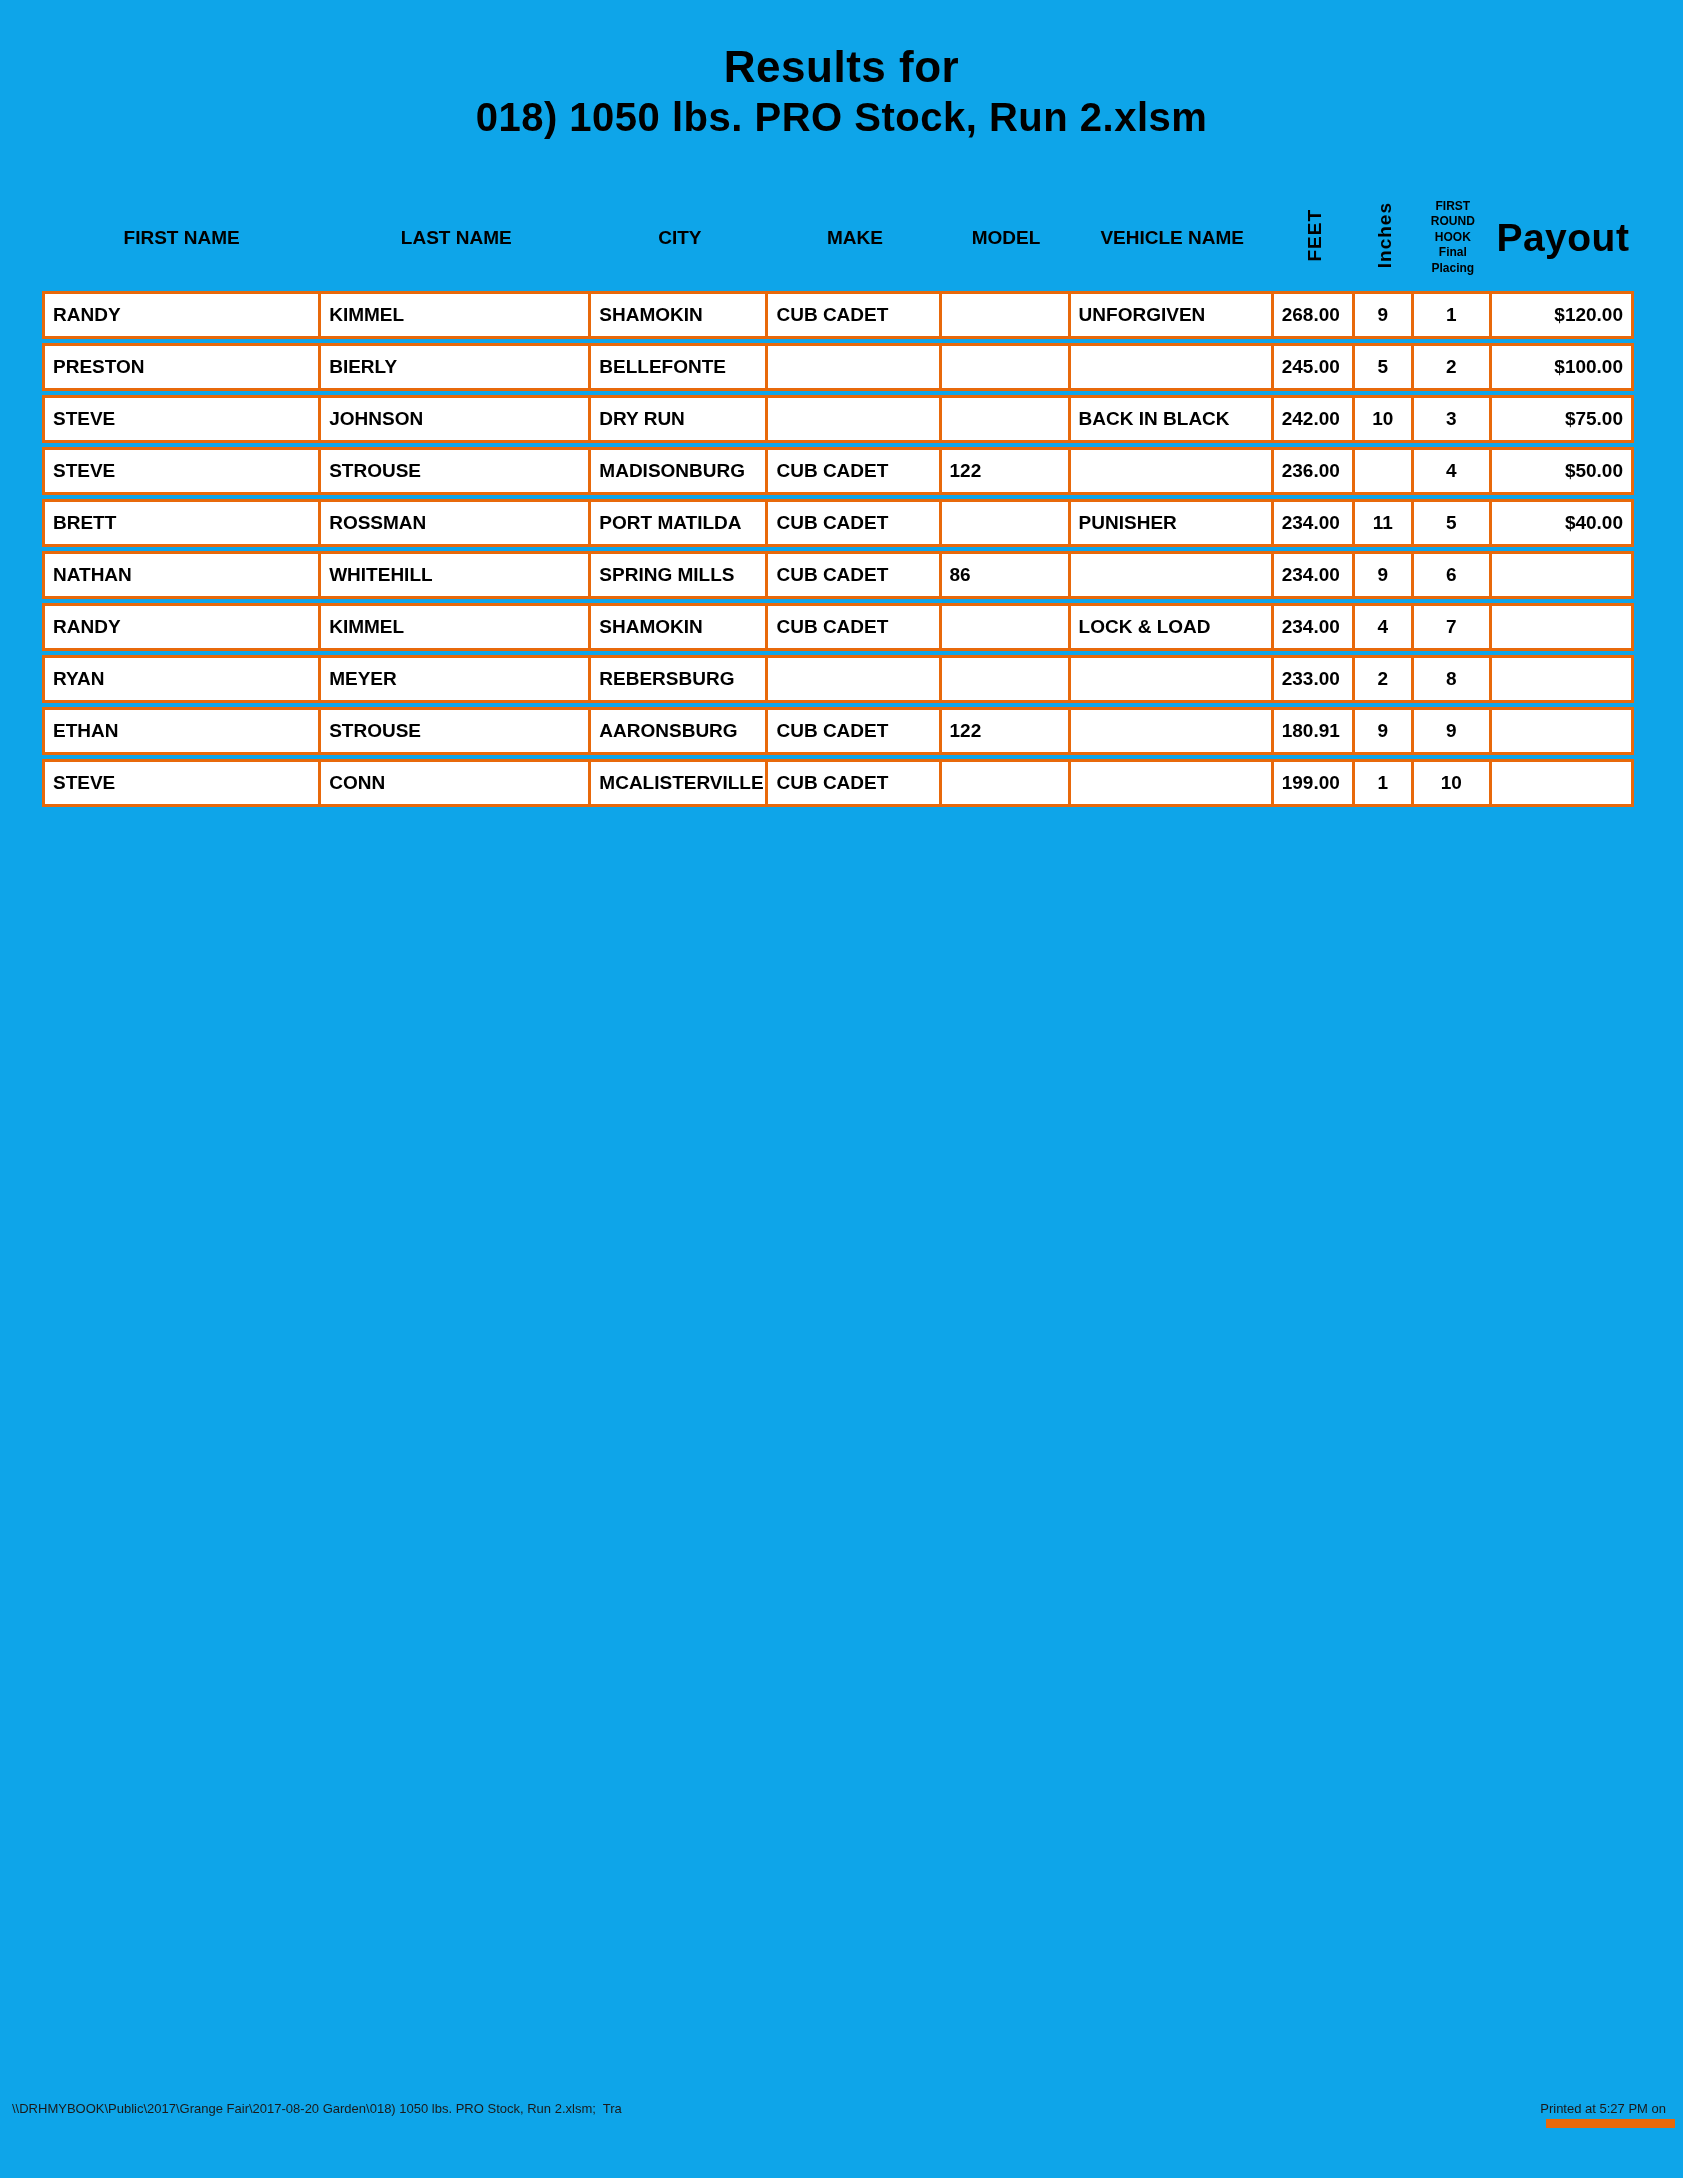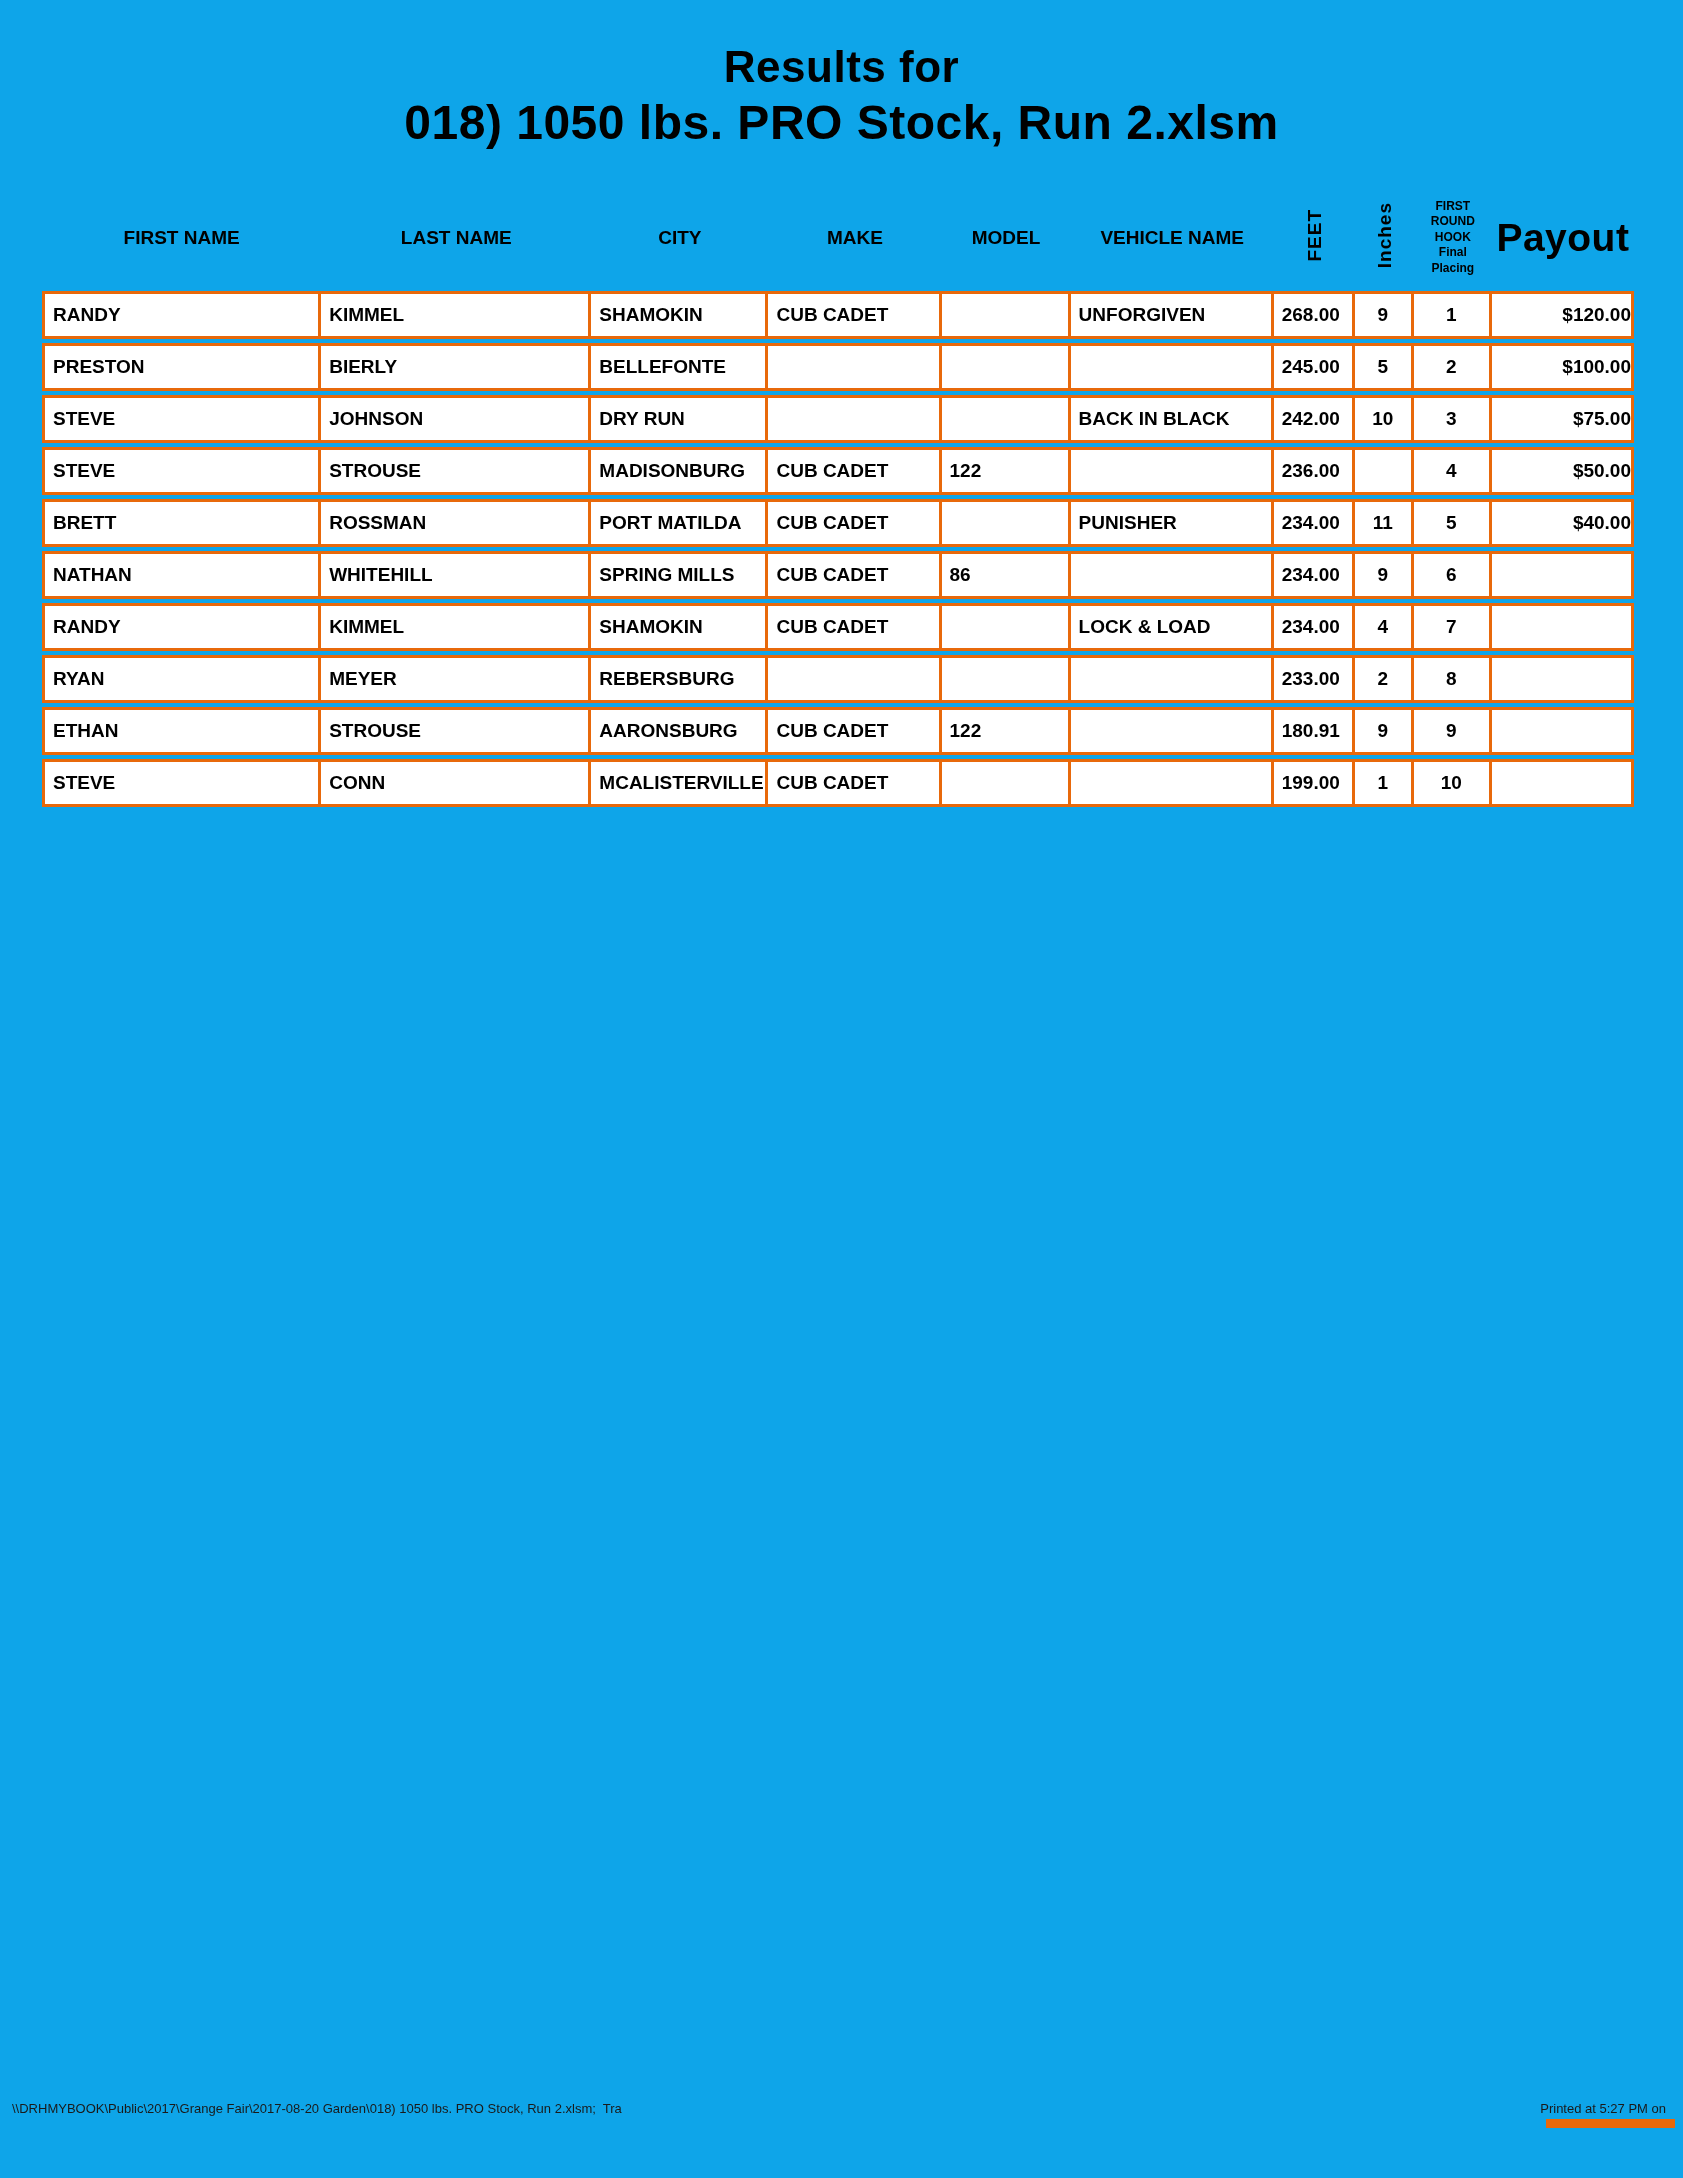--- a/index.html
+++ b/index.html
@@ -10,21 +10,21 @@
     font-family:"Liberation Sans", sans-serif;
     color:#000;
     overflow:hidden;
   }
   .title1{
     position:absolute;top:42px;left:0;width:1683px;
     text-align:center;font-weight:bold;font-size:44px;letter-spacing:0.5px;
   }
   .title2{
     position:absolute;top:95px;left:0;width:1683px;
-    text-align:center;font-weight:bold;font-size:48px;letter-spacing:0.5px;
+    text-align:center;font-weight:bold;font-size:40px;letter-spacing:0.5px;
   }
   table.results{
     position:absolute;left:42px;top:184px;
     border-collapse:separate;border-spacing:0 4px;
     table-layout:fixed;width:1592px;
   }
   thead td{
     border:none;vertical-align:middle;text-align:center;
     font-weight:bold;font-size:19px;height:99px;padding:0;
   }
@@ -41,21 +41,21 @@
     height:42px;vertical-align:middle;
     font-weight:bold;font-size:19px;
     padding:0 4px 0 8px;
     overflow:hidden;white-space:nowrap;
     background:#fff;
   }
   tbody td:first-child{border-left:3px solid #E8690B;}
   td.cl{text-align:left;}
   td.cc{text-align:center;padding:0;}
   td.cr{text-align:right;padding-right:22px;}
-  td.pay{padding-right:0;}
+  td.pay{padding-right:8px;}
   .footer-left{
     position:absolute;left:12px;top:2101px;
     font-size:13px;color:#1a1a1a;white-space:pre;
   }
   .footer-right{
     position:absolute;right:17px;top:2101px;
     font-size:13px;color:#1a1a1a;text-align:right;white-space:pre;
   }
   .footer-bar{
     position:absolute;left:1546px;top:2119px;width:129px;height:9px;

